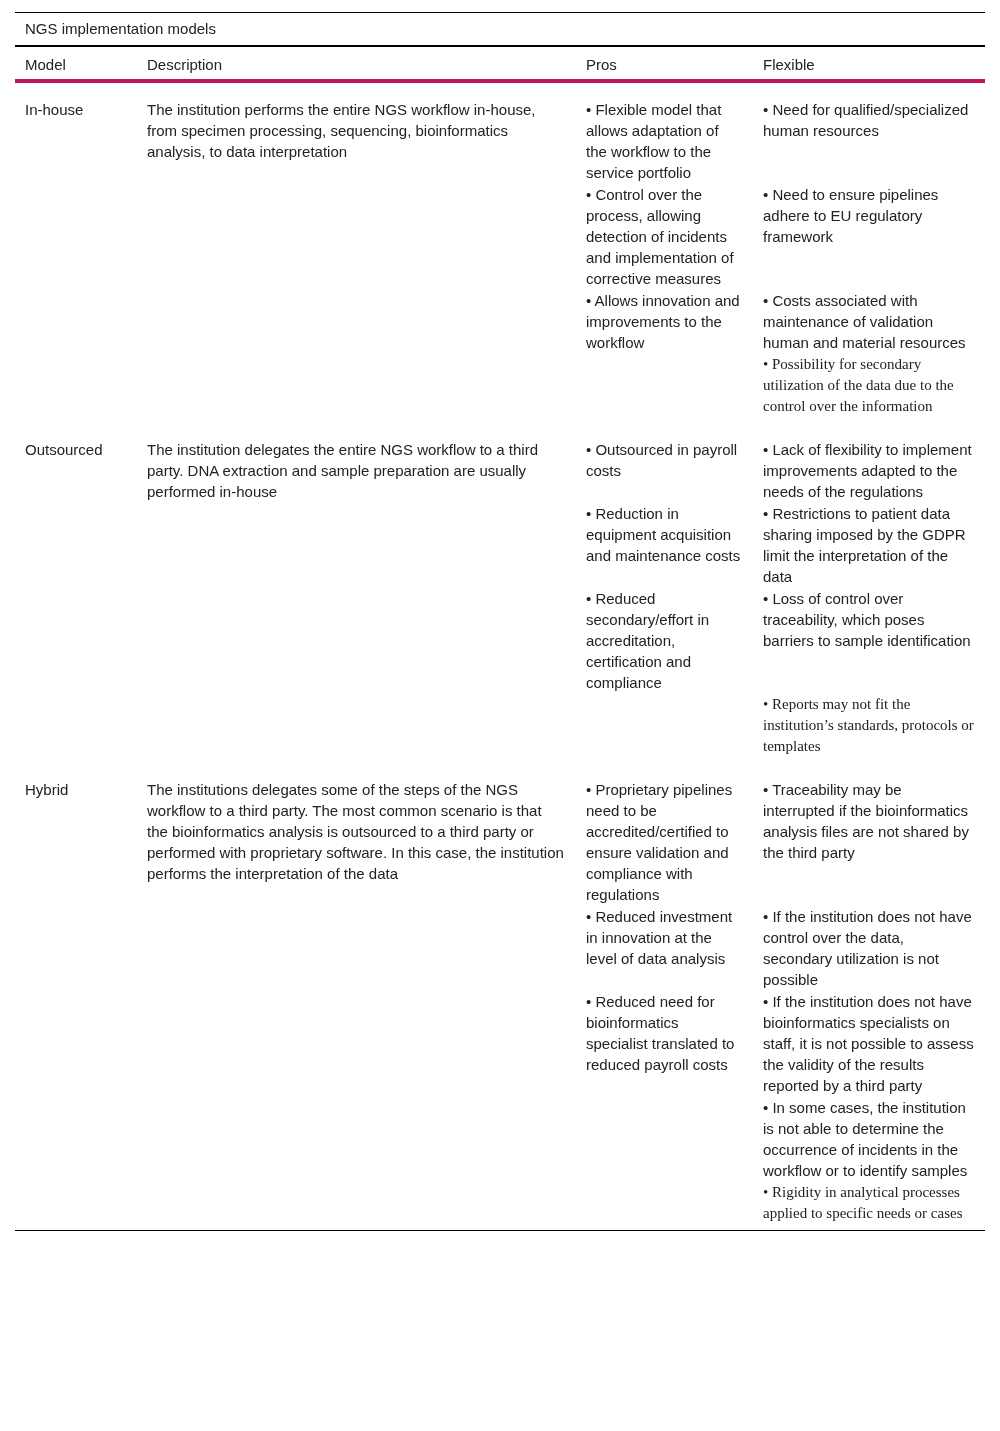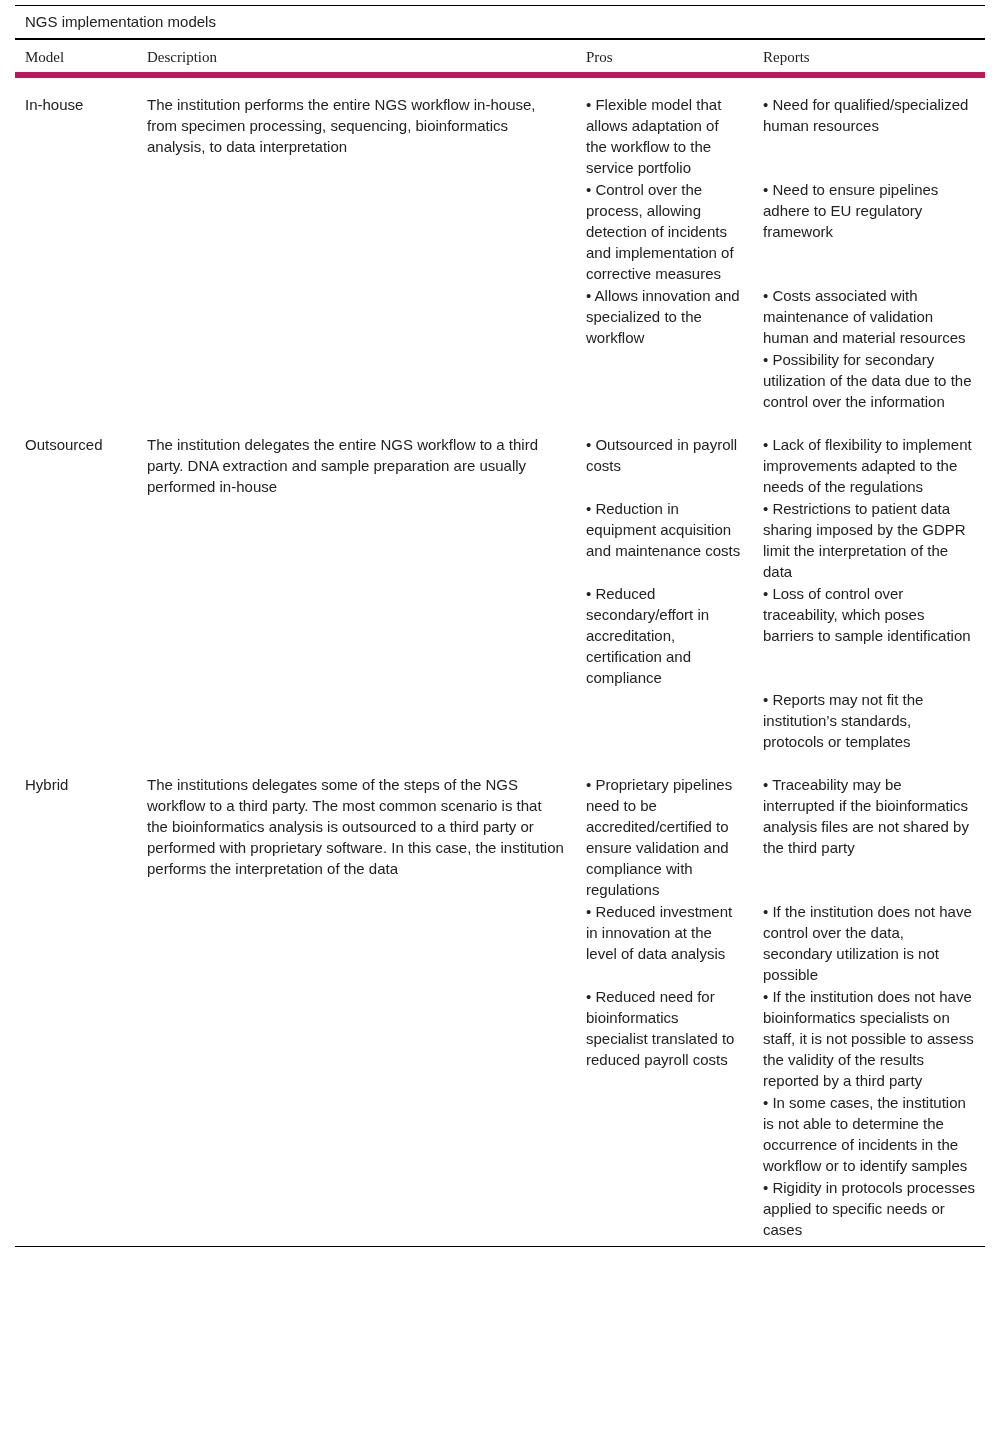--- a/index.html
+++ b/index.html
@@ -1,28 +1,28 @@
 <!DOCTYPE html>
 <html><head>
 <meta charset="utf-8">
 <style>
   html,body{margin:0;padding:0;background:#fff;}
   body{width:1000px;height:1431px;position:relative;font-family:"Liberation Sans",sans-serif;font-size:15px;line-height:21px;color:#222;}
-  .wrap{position:absolute;left:15px;top:5px;width:970px;}
+  .wrap{position:absolute;left:15px;top:12px;width:970px;}
   .rule-thin{border-top:1px solid #000;}
   .rule-thick{border-top:2px solid #000;}
   .caption{padding:7px 10px 7px 10px;height:18px;line-height:18px;}
   table{border-collapse:collapse;width:970px;table-layout:fixed;}
   td,th{vertical-align:top;text-align:left;font-weight:normal;padding:0 10px 0 10px;}
   th{padding-top:7px;padding-bottom:4px;line-height:21px;}
-  thead tr{border-bottom:6px solid #be185d;font-family:Liberation Serif, serif;}
+  thead tr{border-bottom:4px solid #be185d;}
   col.c1{width:122px;} col.c2{width:439px;} col.c3{width:177px;} col.c4{width:232px;}
   td.sub{padding-bottom:1px;}
   tbody tr.first td{padding-top:16px;}
-  tbody tr.last td{padding-bottom:6px;}
+  tbody tr.last td{padding-bottom:6px;font-family:Liberation Serif, serif;}
   .bottom{border-top:1px solid #000;}
 </style>
 </head>
 <body>
 
 <div class="wrap">
   <div class="rule-thin"></div>
   <div class="caption">NGS implementation models</div>
   <div class="rule-thick"></div>
   <table>
@@ -30,36 +30,36 @@
         <col class="c1">
         <col class="c2">
         <col class="c3">
         <col class="c4">
       </colgroup>
     <thead>
       <tr>
         <th>Model</th>
         <th>Description</th>
         <th>Pros</th>
-        <th>Reports</th>
+        <th>Flexible</th>
       </tr>
     </thead>
     <tbody id="tbody">
         <tr class="first">
           <td rowspan="4">In-house</td>
           <td rowspan="4">The institution performs the entire NGS workflow in-house, from specimen processing, sequencing, bioinformatics analysis, to data interpretation</td>
           <td class="sub">• Flexible model that allows adaptation of the workflow to the service portfolio</td>
           <td class="sub">• Need for qualified/specialized human resources</td>
         </tr>
         <tr>
           <td class="sub">• Control over the process, allowing detection of incidents and implementation of corrective measures</td>
           <td class="sub">• Need to ensure pipelines adhere to EU regulatory framework</td>
         </tr>
         <tr>
-          <td class="sub">• Allows innovation and specialized to the workflow</td>
+          <td class="sub">• Allows innovation and improvements to the workflow</td>
           <td class="sub">• Costs associated with maintenance of validation human and material resources</td>
         </tr>
         <tr class=" last">
           <td class="sub"></td>
           <td class="sub">• Possibility for secondary utilization of the data due to the control over the information</td>
         </tr>
         <tr class="first">
           <td rowspan="4">Outsourced</td>
           <td rowspan="4">The institution delegates the entire NGS workflow to a third party. DNA extraction and sample preparation are usually performed in-house</td>
           <td class="sub">• Outsourced in payroll costs</td>
@@ -90,18 +90,18 @@
         <tr>
           <td class="sub">• Reduced need for bioinformatics specialist translated to reduced payroll costs</td>
           <td class="sub">• If the institution does not have bioinformatics specialists on staff, it is not possible to assess the validity of the results reported by a third party</td>
         </tr>
         <tr>
           <td class="sub"></td>
           <td class="sub">• In some cases, the institution is not able to determine the occurrence of incidents in the workflow or to identify samples</td>
         </tr>
         <tr class=" last">
           <td class="sub"></td>
-          <td class="sub">• Rigidity in protocols processes applied to specific needs or cases</td>
+          <td class="sub">• Rigidity in analytical processes applied to specific needs or cases</td>
         </tr>
       </tbody>
   </table>
   <div class="bottom"></div>
 </div>
 
 </body></html>

